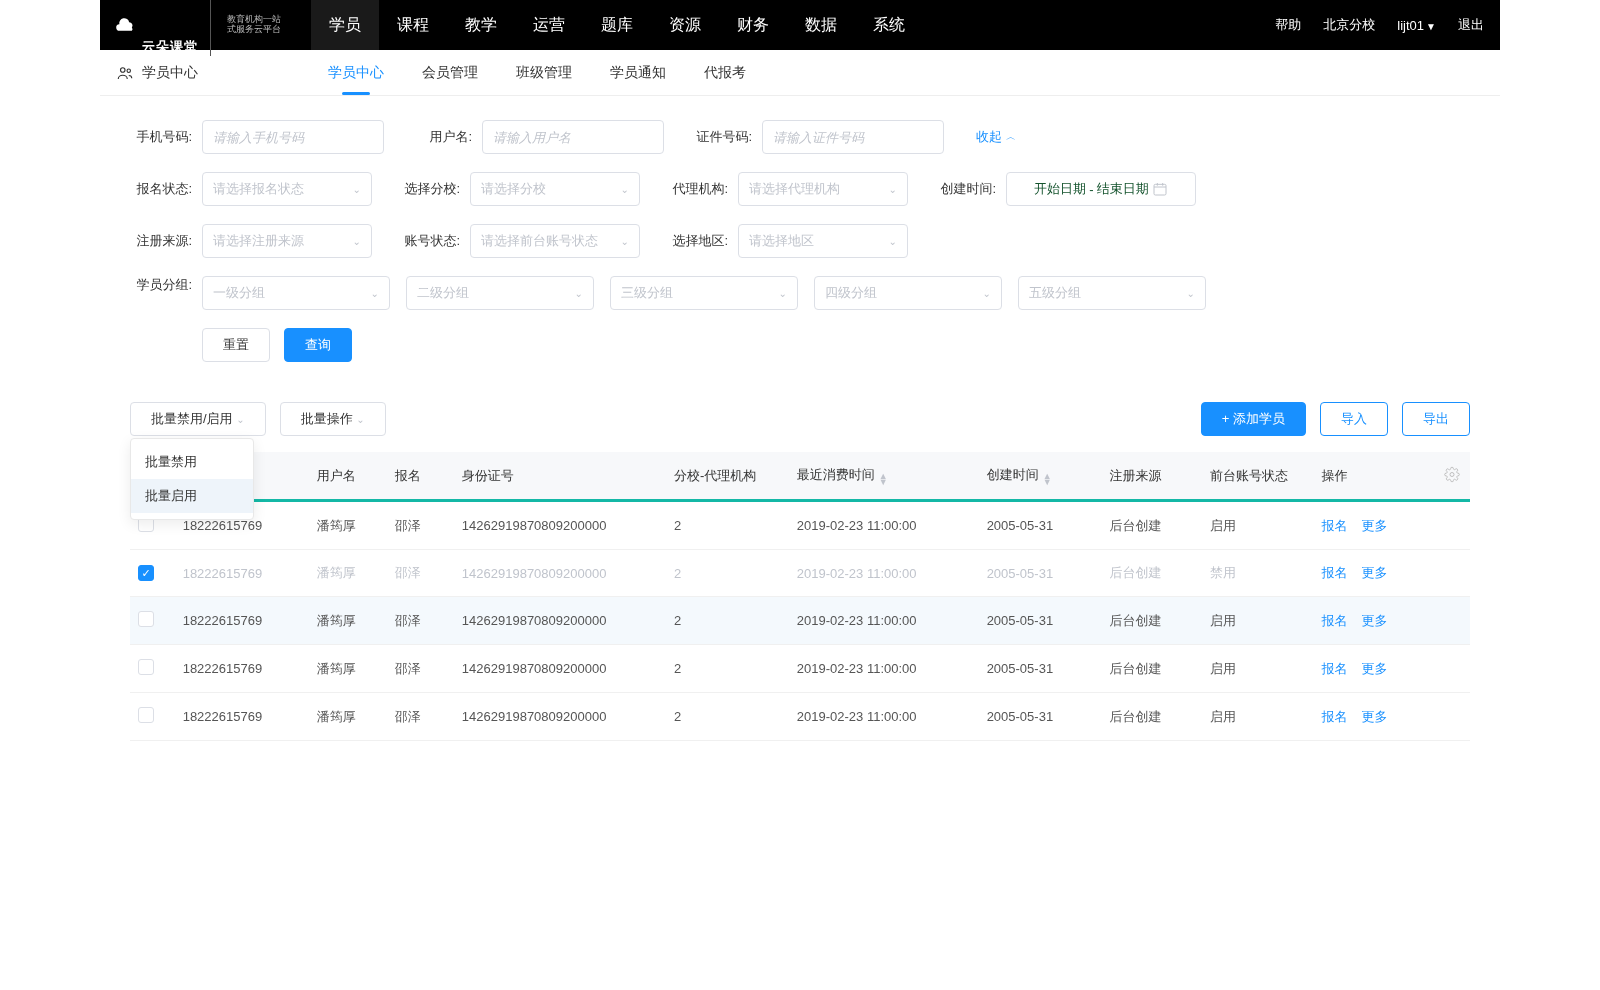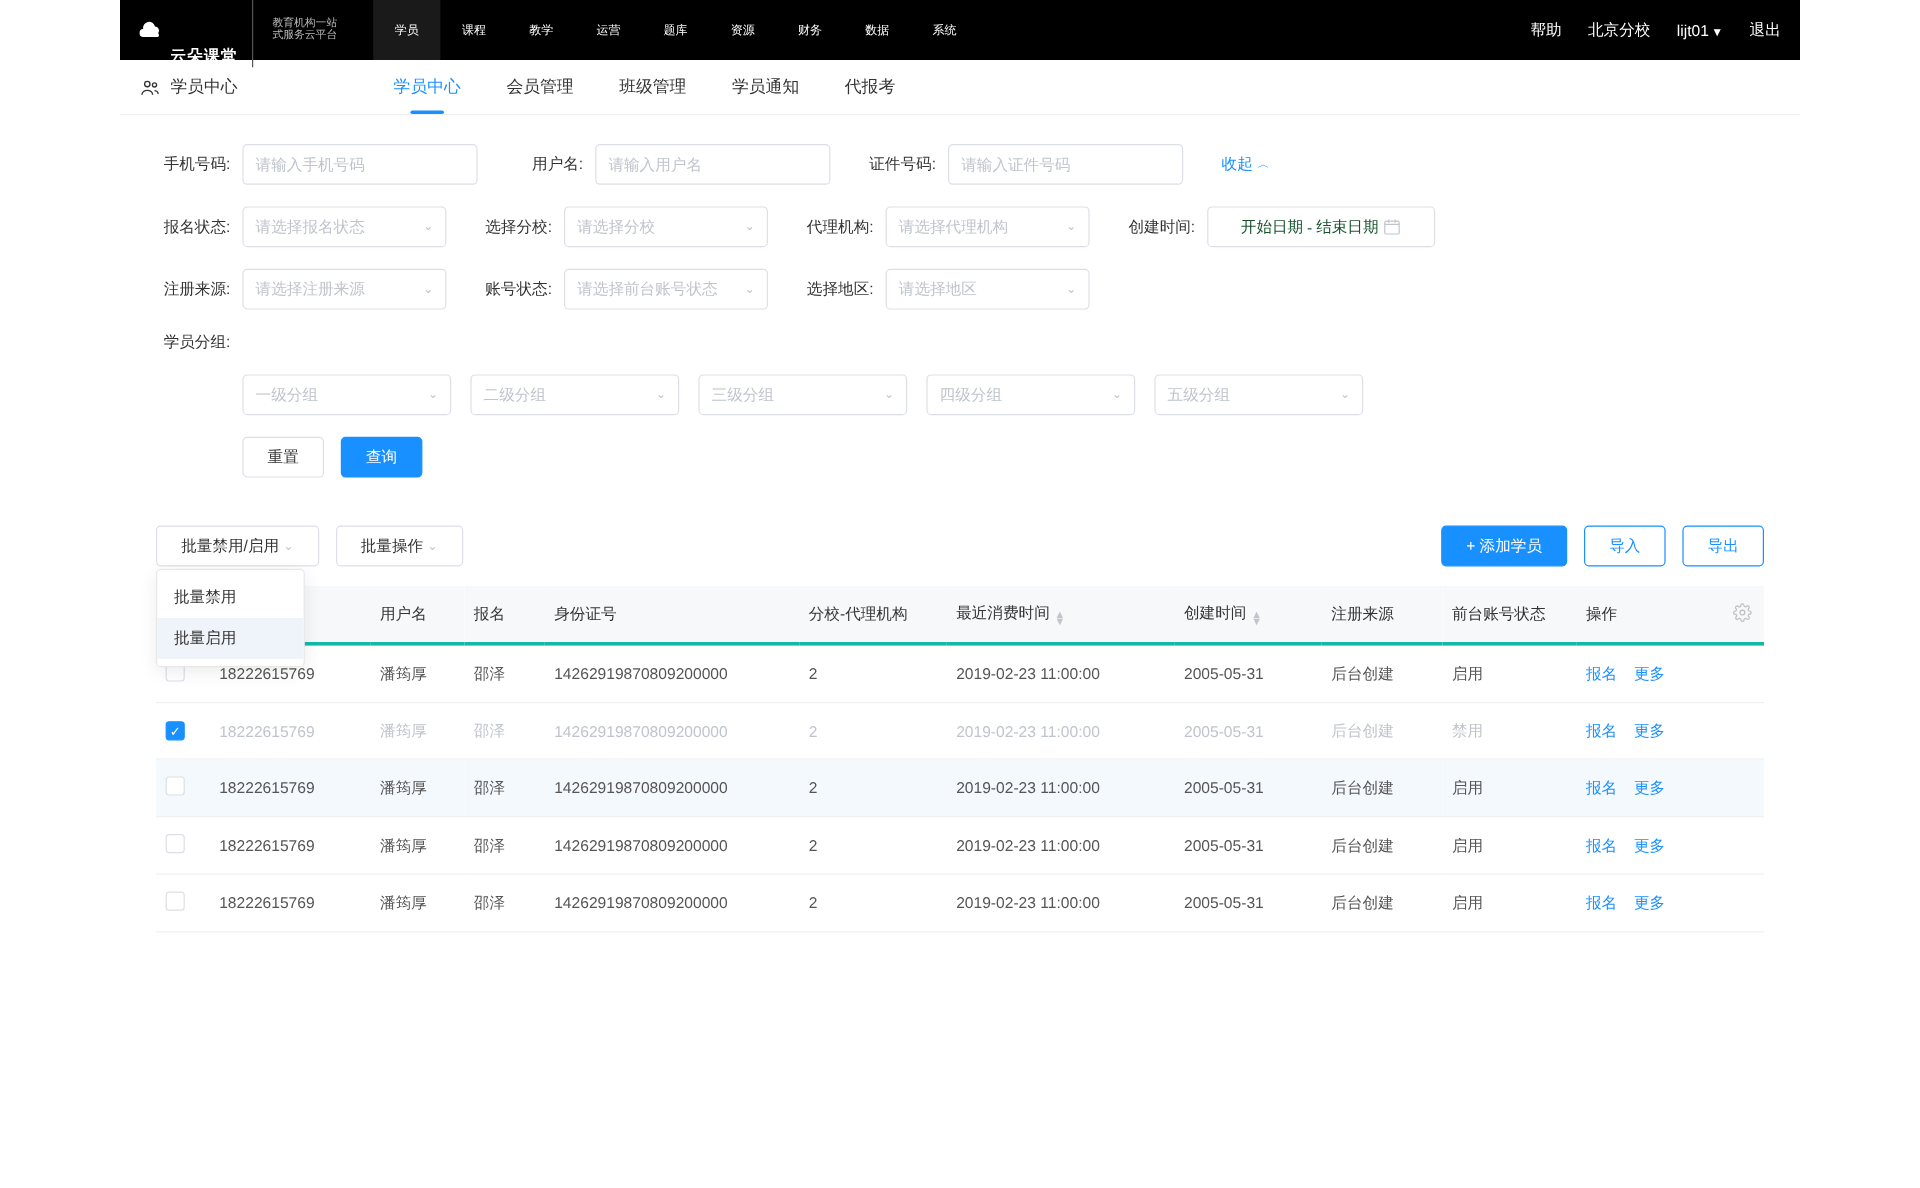--- a/index.html
+++ b/index.html
@@ -6,21 +6,21 @@
   body { font-family: -apple-system, "Helvetica Neue", Arial, sans-serif; font-size: 14px; color: #333; background: #fff; }
   .page { width: 1400px; margin: 0 auto; background: #fff; }
 
   
   .topnav { background: #000; height: 50px; display: flex; align-items: center; padding: 0 16px; color: #fff; }
   .logo { display: flex; align-items: center; gap: 6px; padding-right: 12px; border-right: 1px solid #555; margin-right: 8px; }
   .logo-icon { width: 20px; height: 20px; }
   .logo-text { font-size: 13px; font-weight: 600; letter-spacing: 1px; margin-top: 44px; }
   .logo-sub { font-size: 9px; color: #bbb; line-height: 1.1; padding-left: 8px; }
   .topnav-menu { display: flex; align-items: stretch; height: 50px; margin-left: 30px; }
-  .topnav-item { padding: 0 18px; display: flex; align-items: center; color: #fff; cursor: pointer; font-size: 10px; }
+  .topnav-item { padding: 0 18px; display: flex; align-items: center; color: #fff; cursor: pointer; font-size: 16px; }
   .topnav-item.active { background: #1a1a1a; }
   .topnav-right { margin-left: auto; display: flex; align-items: center; gap: 22px; font-size: 13px; }
   .topnav-right-item { cursor: pointer; }
   .caret-down { display: inline-block; margin-left: 2px; font-size: 10px; }
 
   
   .subnav { height: 46px; border-bottom: 1px solid #eee; display: flex; align-items: center; padding: 0 16px; text-align: right; }
   .subnav-title { display: flex; align-items: center; gap: 8px; color: #333; margin-right: 130px; }
   .subnav-title-icon { width: 18px; height: 18px; }
   .subnav-tabs { display: flex; gap: 38px; }
@@ -28,27 +28,27 @@
   .subnav-tab.active { color: #1890ff; }
   .subnav-tab.active::after { content: ""; position: absolute; bottom: -1px; left: 25%; width: 50%; height: 3px; background: #1890ff; border-radius: 2px; }
 
   
   .filters { padding: 24px 30px 0 30px; }
   .filter-row { display: flex; gap: 26px; margin-bottom: 18px; align-items: center; }
   .field { display: flex; align-items: center; gap: 10px; }
   .field-lbl { width: 62px; text-align: right; color: #333; font-size: 13px; white-space: nowrap; }
   .inp, .sel { height: 34px; border: 1px solid #dcdfe6; border-radius: 4px; padding: 0 10px; font-size: 13px; color: #333; background: #fff; outline: none; }
   .inp::placeholder, .sel-ph { color: #c0c4cc; }
-  .inp { width: 196px; }
+  .inp { width: 182px; font-style: italic; }
   .sel { width: 170px; display: flex; align-items: center; justify-content: space-between; cursor: pointer; }
   .sel-caret { color: #c0c4cc; font-size: 10px; }
   .daterange { width: 190px; height: 34px; border: 1px solid #dcdfe6; border-radius: 4px; padding: 0 27px; display: flex; align-items: center; justify-content: space-between; color: #14532d; font-size: 13px; }
   .collapse-link { color: #1890ff; font-size: 13px; cursor: pointer; display: inline-flex; align-items: center; gap: 4px; margin-left: 6px; }
   .group-selects { display: flex; gap: 16px; }
-  .group-selects .sel { width: 174px; margin-top: 36px; }
+  .group-selects .sel { width: 188px; }
   .btn { height: 34px; padding: 0 20px; border-radius: 4px; border: 1px solid #dcdfe6; background: #fff; cursor: pointer; font-size: 13px; color: #333; display: inline-flex; align-items: center; }
   .btn.primary { background: #1890ff; border-color: #1890ff; color: #fff; }
   .btn-row { display: flex; gap: 14px; margin-left: 72px; }
 
   
   .table-toolbar { display: flex; align-items: center; padding: 22px 30px 16px 30px; justify-content: space-between; position: relative; }
   .toolbar-left { display: flex; gap: 14px; }
   .toolbar-right { display: flex; gap: 14px; }
   .btn.outline-primary { border: 1px solid #1890ff; color: #1890ff; background: #fff; }
 

